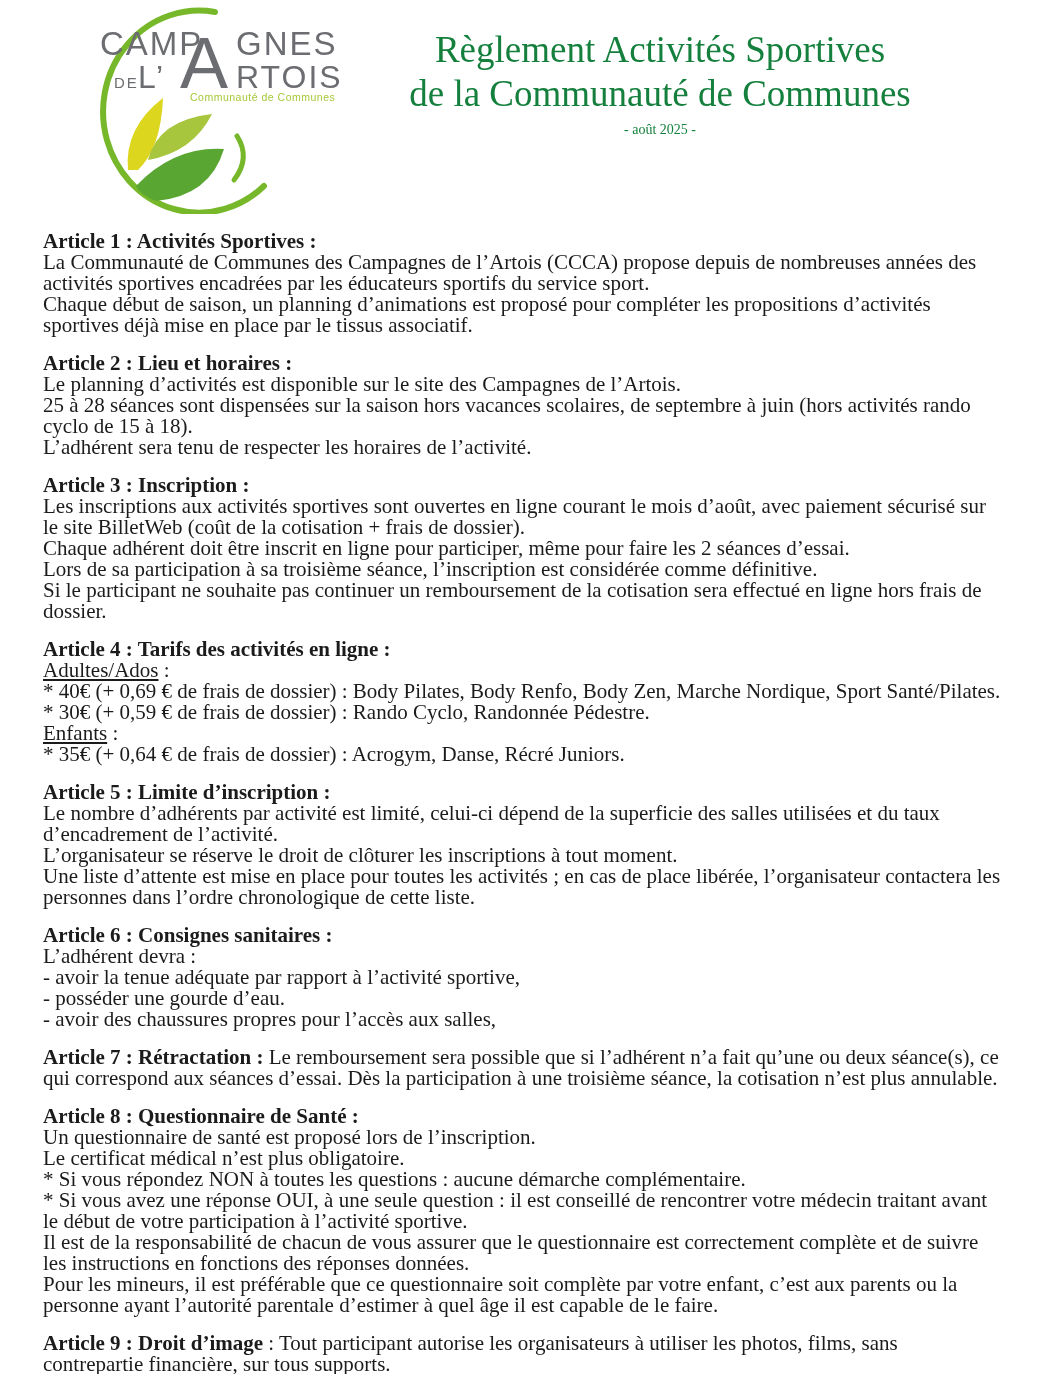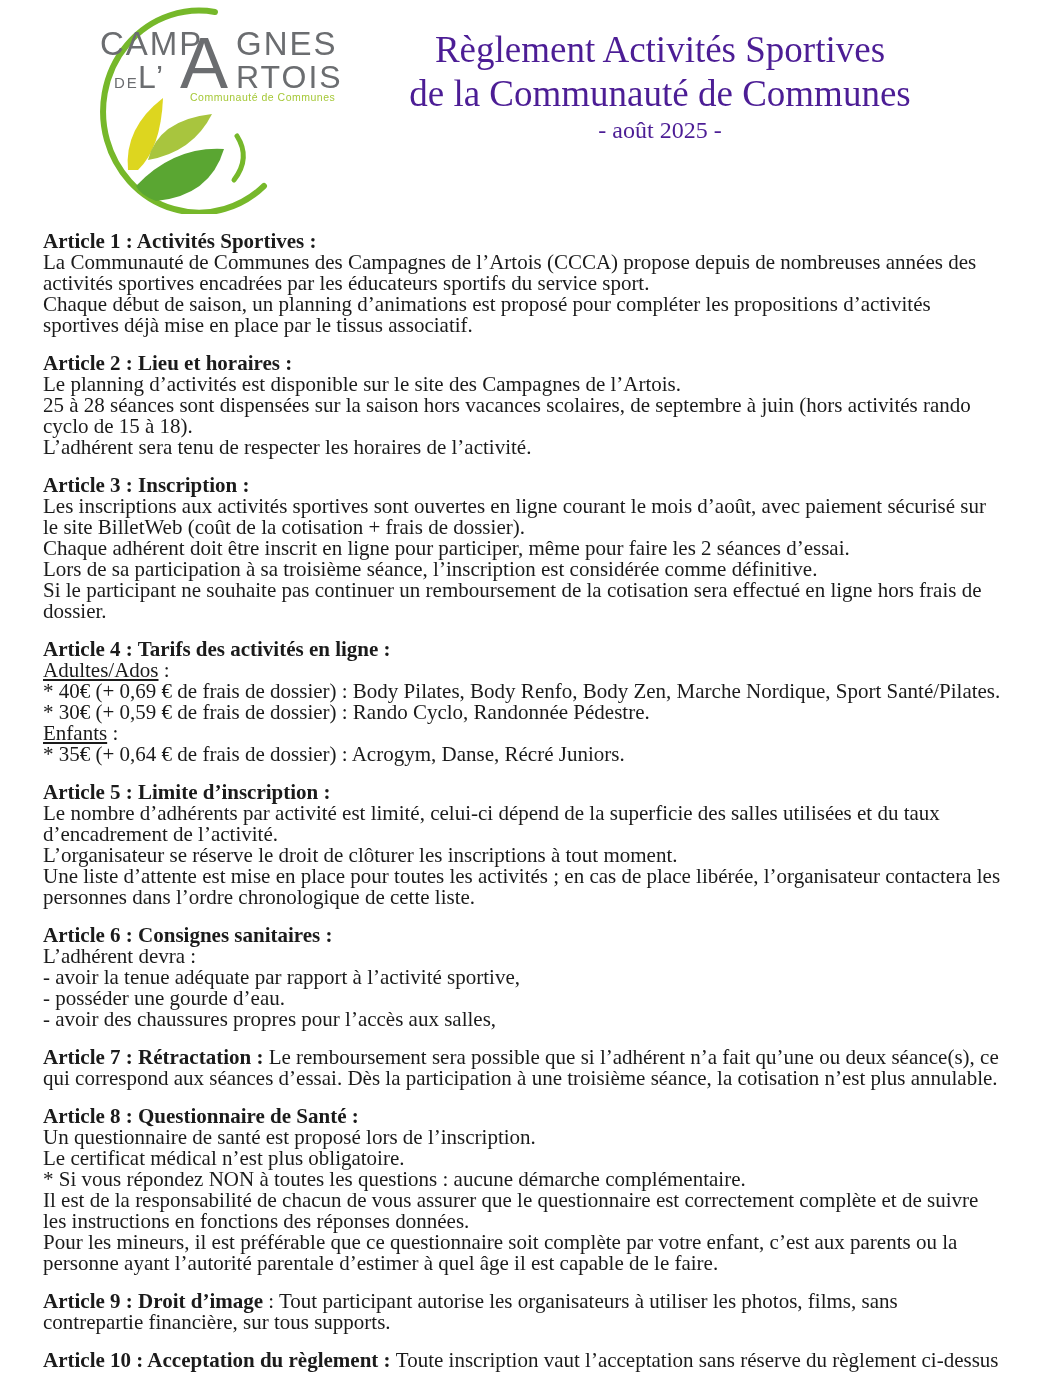--- a/index.html
+++ b/index.html
@@ -10,24 +10,24 @@
     color:#1b1b1b;
     position:relative;
     overflow:hidden;
   }
   .page { position:relative; width:1040px; height:1374px; background:#ffffff; }
 
   
   .logo { position:absolute; left:40px; top:2px; width:340px; height:212px; }
   .title-block {
     position:absolute; left:378px; top:28px; width:564px;
-    text-align:center; color:#4c1d95;
+    text-align:center; color:#15803d;
   }
   .title-line { font-size:37px; line-height:44px; font-weight:normal; }
-  .date-line  { font-size:24px; line-height:26px; margin-top:1px; }
+  .date-line  { font-size:14px; line-height:26px; margin-top:1px; }
 
   
   .doc-body {
     position:absolute; left:43px; top:231px; width:958px;
     font-size:21px; line-height:21px;
   }
   .article { margin-bottom:17px; }
   .art-head { font-weight:bold; }
   .article p { margin:0; }
   b { font-weight:bold; }
@@ -118,20 +118,21 @@
 
     <section class="article">
       <p><b>Article 7 : Rétractation : </b><span>Le remboursement sera possible que si l’adhérent n’a fait qu’une ou deux séance(s), ce qui correspond aux séances d’essai. Dès la participation à une troisième séance, la cotisation n’est plus annulable.</span></p>
     </section>
 
     <section class="article">
       <div class="art-head">Article 8 : Questionnaire de Santé :</div>
       <p>Un questionnaire de santé est proposé lors de l’inscription.</p>
       <p>Le certificat médical n’est plus obligatoire.</p>
       <p>* Si vous répondez NON à toutes les questions : aucune démarche complémentaire.</p>
+      <p>* Si vous avez une réponse OUI, à une seule question : il est conseillé de rencontrer votre médecin traitant avant le début de votre participation à l’activité sportive.</p>
       <p>Il est de la responsabilité de chacun de vous assurer que le questionnaire est correctement complète et de suivre les instructions en fonctions des réponses données.</p>
       <p>Pour les mineurs, il est préférable que ce questionnaire soit complète par votre enfant, c’est aux parents ou la personne ayant l’autorité parentale d’estimer à quel âge il est capable de le faire.</p>
     </section>
 
     <section class="article">
       <p><b>Article 9 : Droit d’image</b><span> : Tout participant autorise les organisateurs à utiliser les photos, films, sans contrepartie financière, sur tous supports.</span></p>
     </section>
 
     <section class="article">
       <p><b>Article 10 : Acceptation du règlement : </b><span>Toute inscription vaut l’acceptation sans réserve du règlement ci-dessus dans sa totalité.</span></p>

